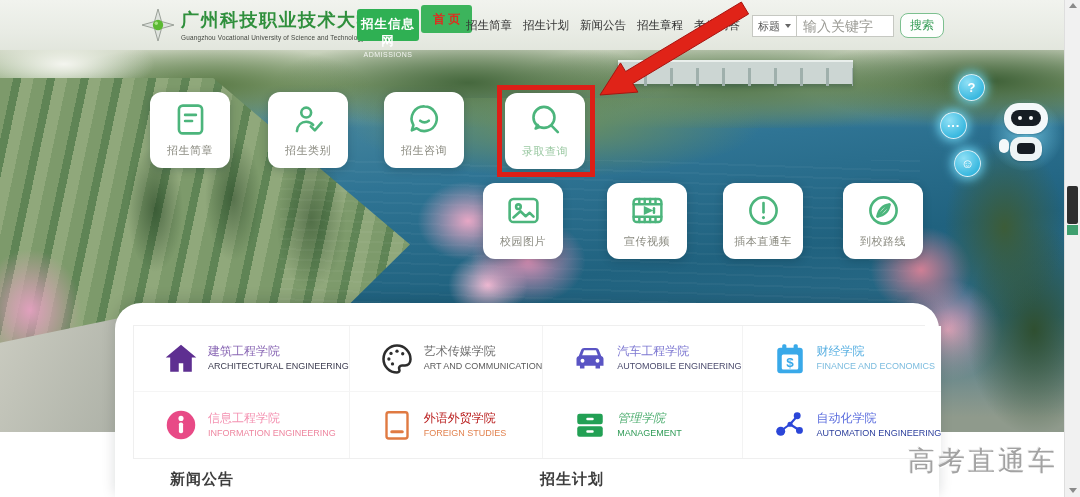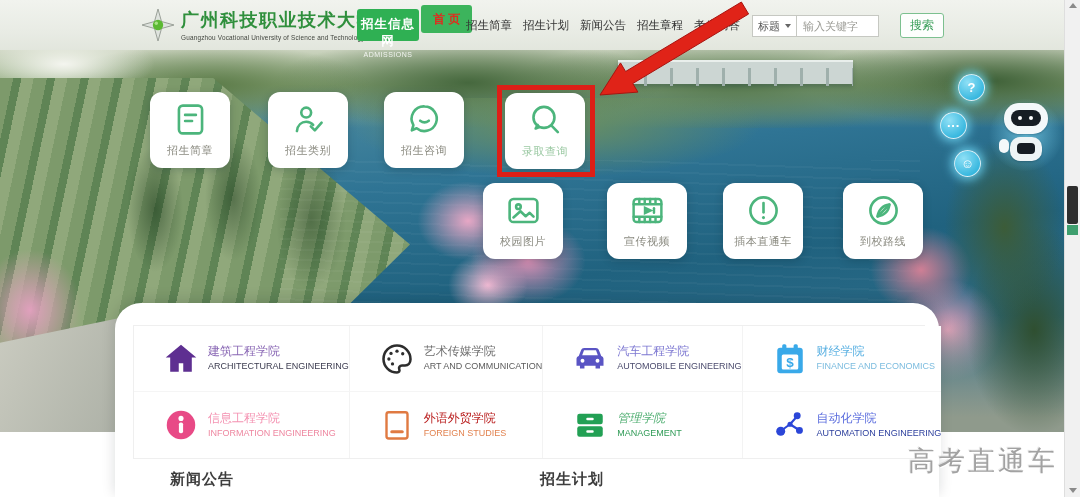--- a/index.html
+++ b/index.html
@@ -20,25 +20,25 @@
   .adm-badge .t2 { color:rgba(255,255,255,.85); font-size:7px; letter-spacing:.5px; margin-top:1px; }
   .home-btn { position:absolute; left:421px; top:5px; height:28px; background:#3cb45c; color:#e02c1e;
     font-size:12px; font-weight:bold; border:none; border-radius:3px; padding:0 12px; cursor:pointer; }
   .nav { position:absolute; left:466px; top:0; height:50px; display:flex; align-items:center; gap:11px; }
   .nav a { font-size:11.5px; color:#333; text-decoration:none; white-space:nowrap; cursor:pointer; }
   .search-select { position:absolute; left:752px; top:15px; width:45px; height:22px; background:#fff;
     border:1px solid #c6c8c2; font-size:11px; color:#555; display:flex; align-items:center;
     justify-content:space-between; padding:0 5px; cursor:pointer; }
   .search-select .caret { width:0; height:0; border-left:3.5px solid transparent;
     border-right:3.5px solid transparent; border-top:4.5px solid #666; }
-  .search-input { position:absolute; left:796px; top:15px; width:83px; height:22px; border:1px solid #c6c8c2;
-    font-size:11px; padding:0 6px; color:#333; background:#fff; }
+  .search-input { position:absolute; left:796px; top:15px; width:98px; height:22px; border:1px solid #c6c8c2;
+    font-size:14px; padding:0 6px; color:#333; background:#fff; }
   .search-input::placeholder { color:#9a9a94; }
   .search-btn { position:absolute; left:900px; top:13px; height:25px; padding:0 9px; background:#fdfefd;
-    border:1px solid #7cc08f; color:#3da05c; font-size:12px; border-radius:3px; cursor:pointer; }
+    border:1px solid #7cc08f; color:#3da05c; font-size:12px; border-radius:8px; cursor:pointer; }
 
   
   .photo { position:absolute; left:0; top:50px; width:1064px; height:382px; overflow:hidden; z-index:1;
     background:linear-gradient(172deg,#86a8a4 0%,#4d8ba0 16%,#2f7494 36%,#20627f 58%,#2b6b88 78%,#547f90 100%); }
   .photo > div { position:absolute; }
   .ph-trees { left:0; top:0; width:100%; height:78px;
     background:
       radial-gradient(130px 45px at 6% 18%,#f4f5ef 0%,rgba(244,245,239,0) 70%),
       radial-gradient(210px 55px at 20% 45%,#5d7c4a 0%,rgba(93,124,74,0) 75%),
       radial-gradient(260px 62px at 44% 42%,#46683e 0%,rgba(70,104,62,0) 75%),

